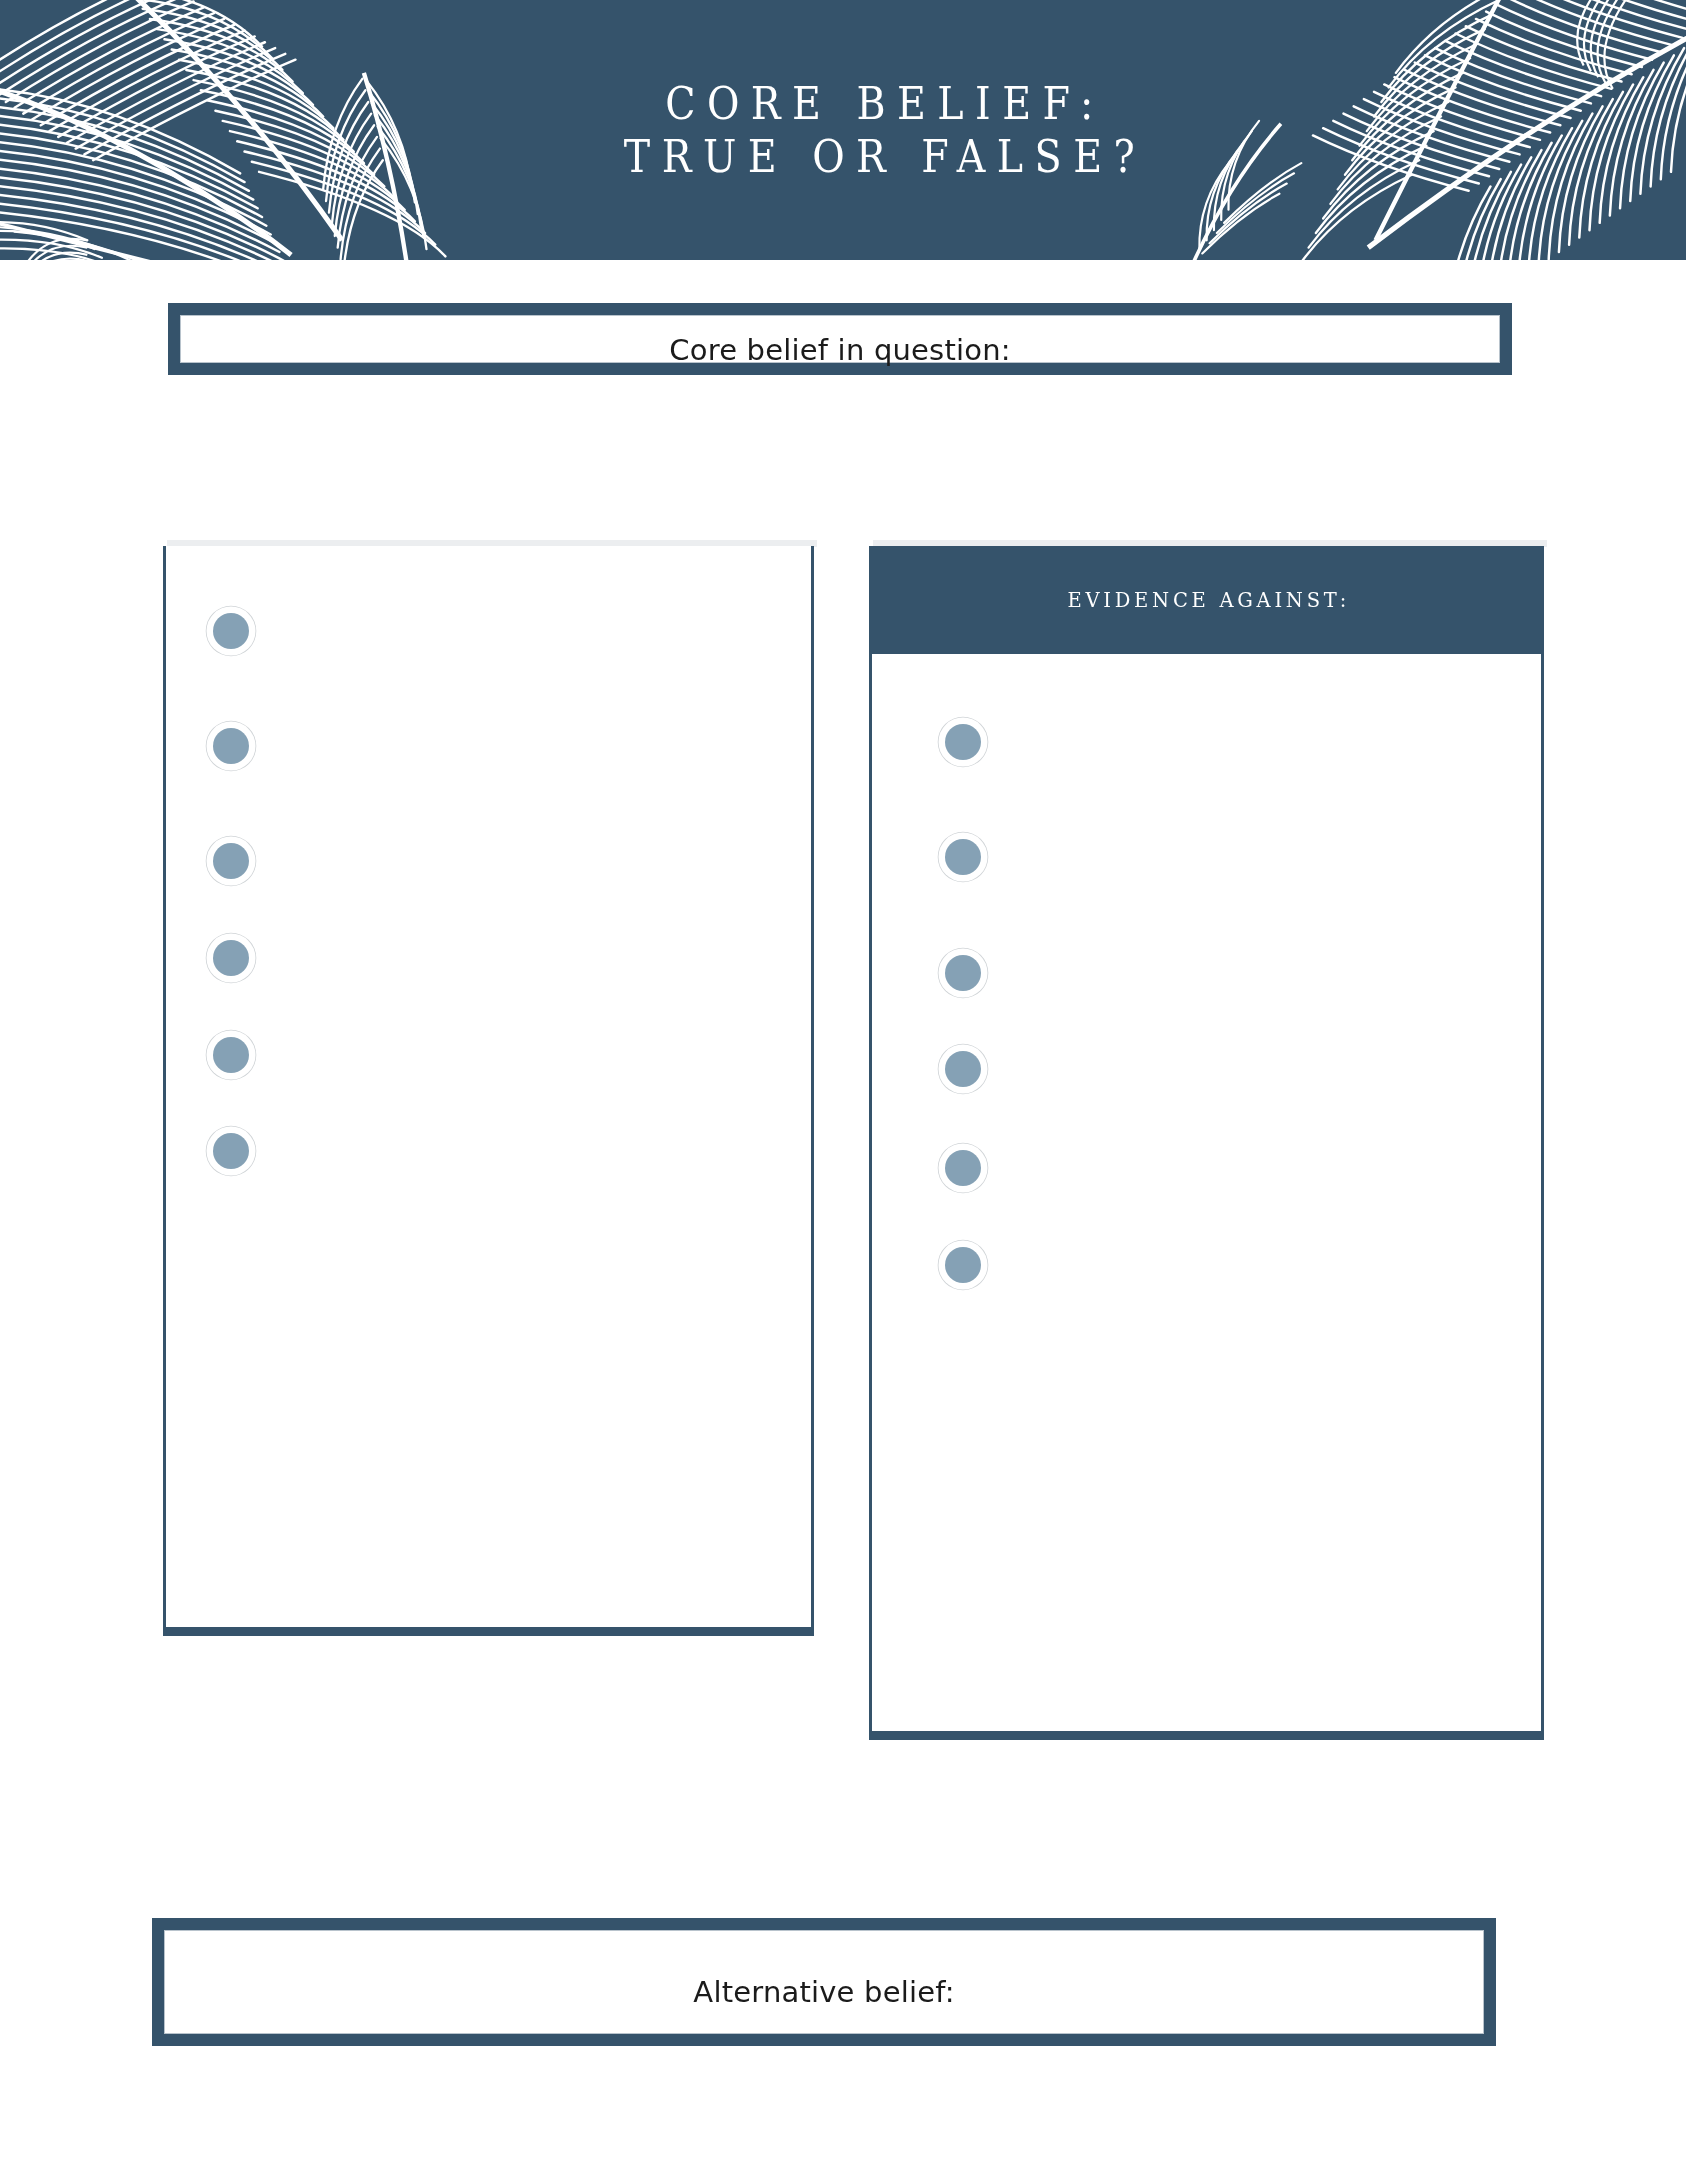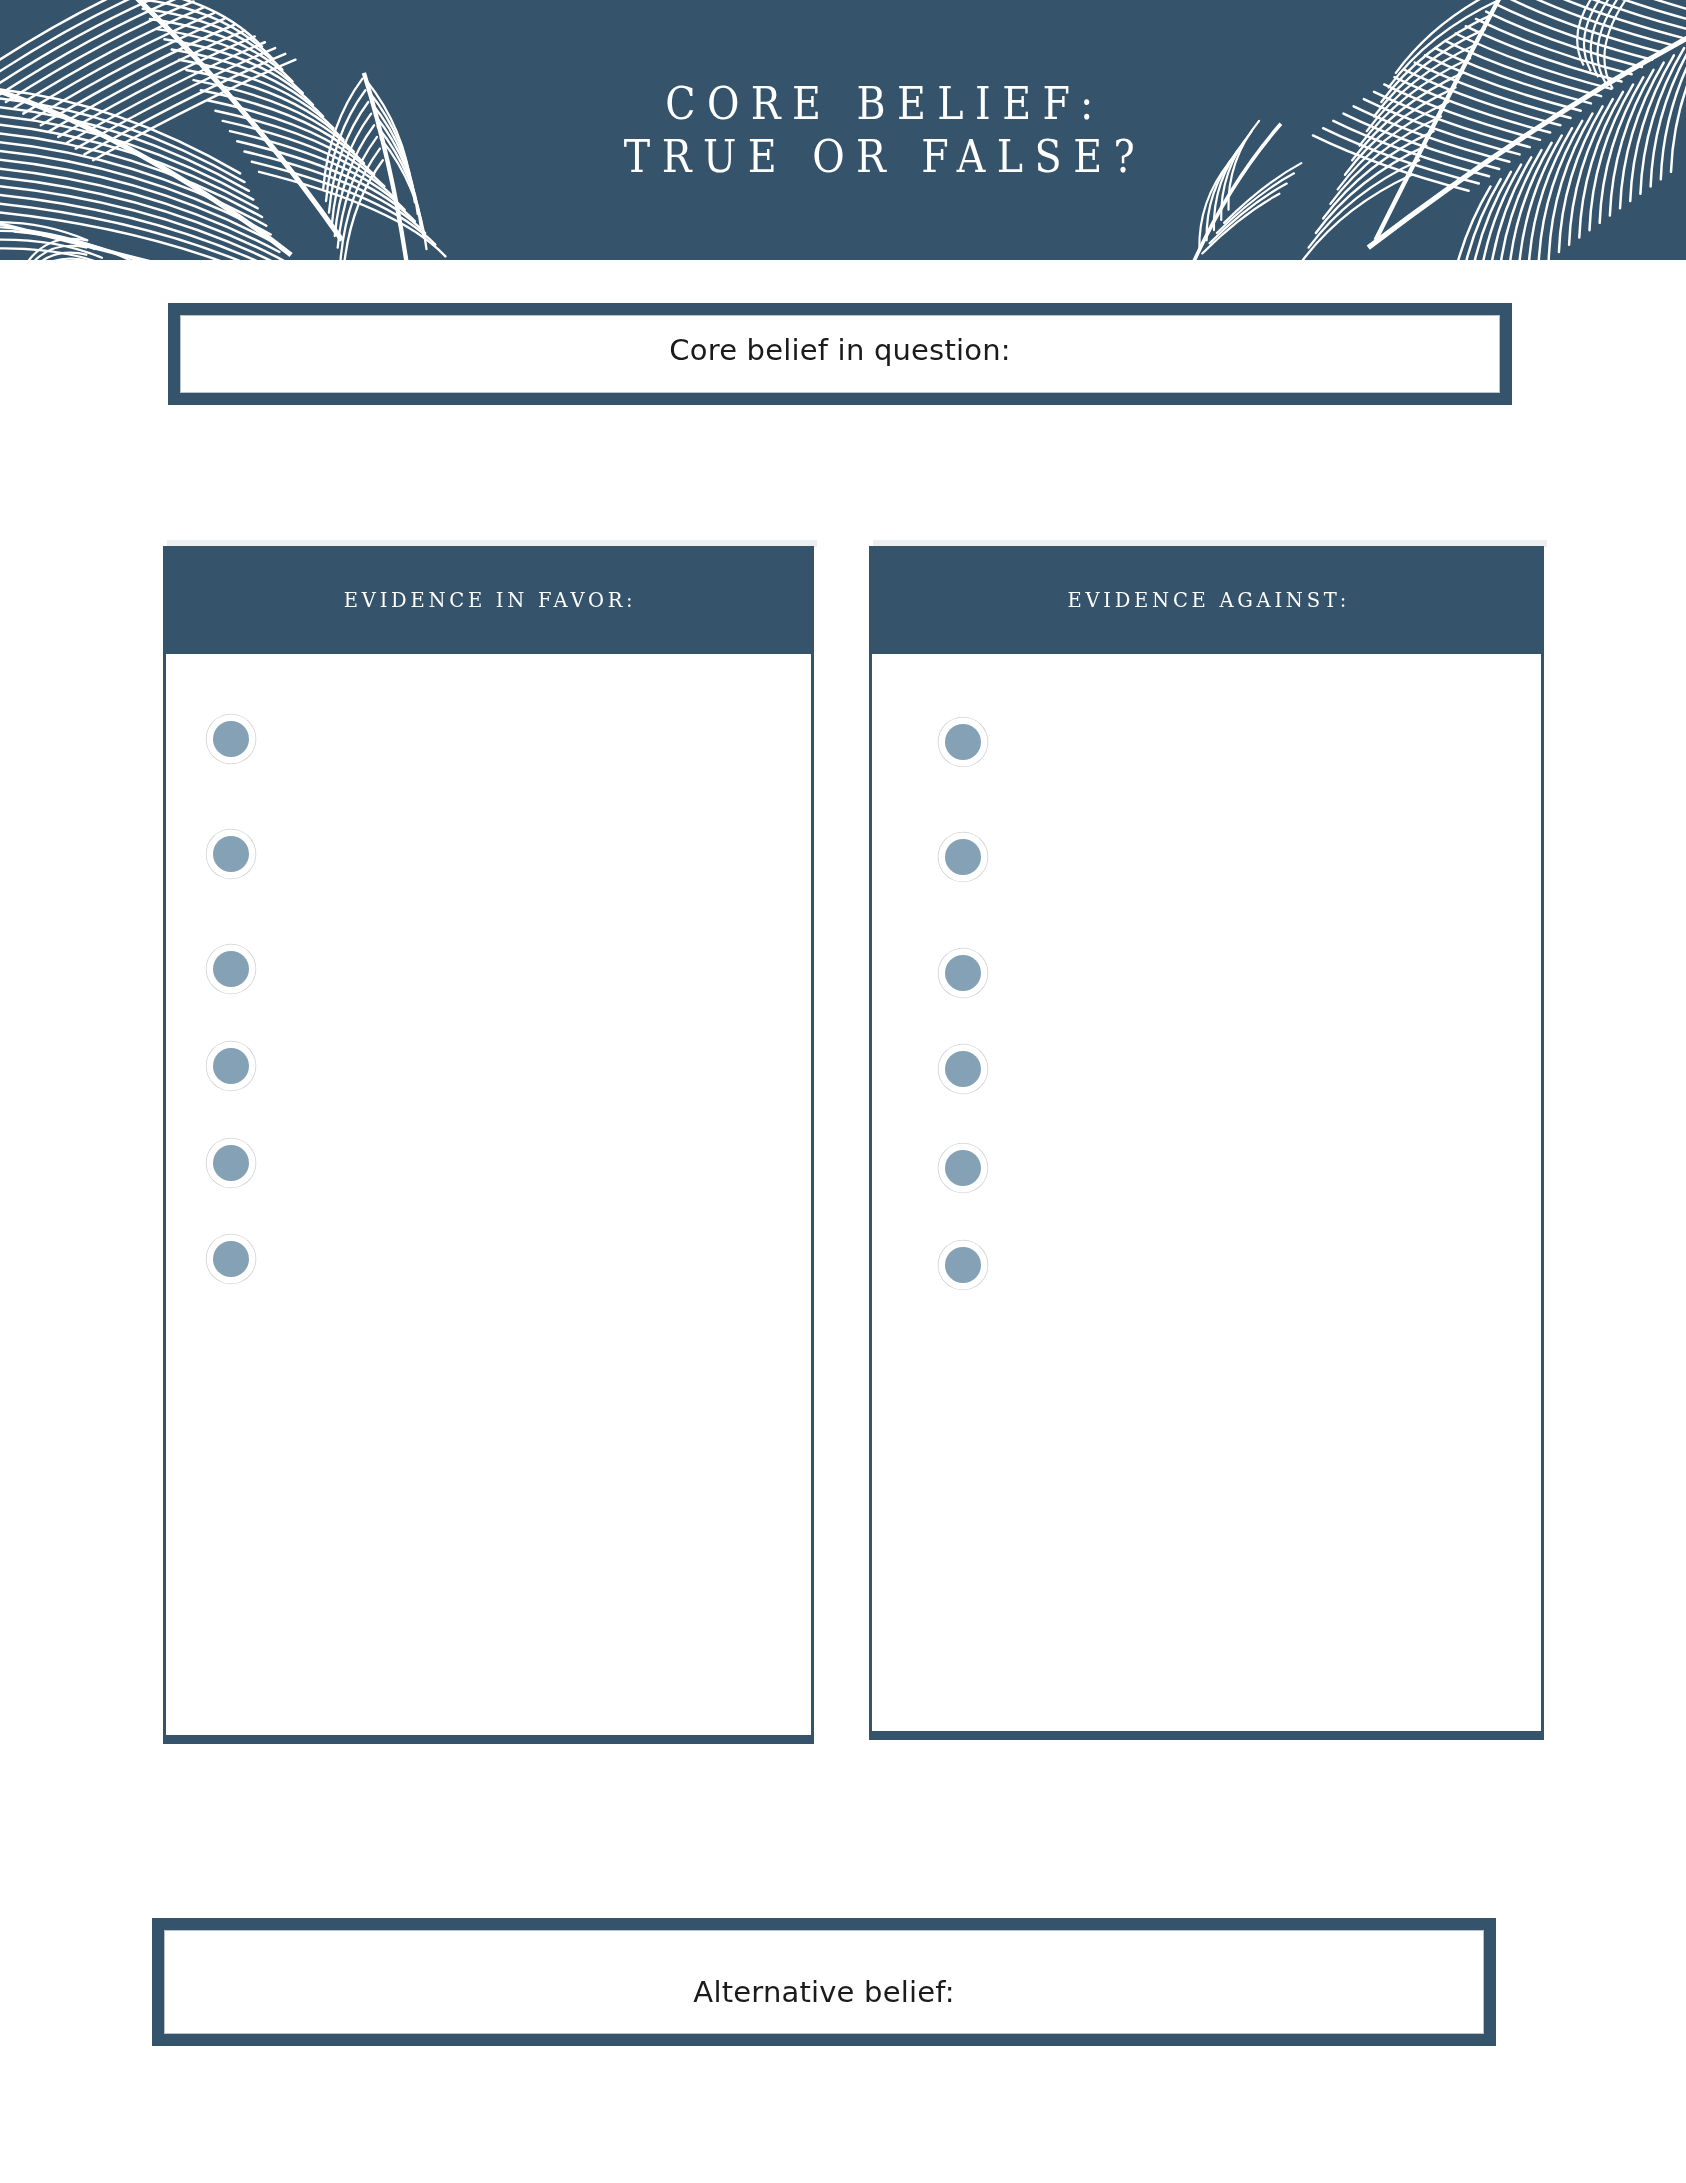--- a/index.html
+++ b/index.html
@@ -78,21 +78,21 @@
     left: 0;
     right: 0;
     text-align: center;
     font-family: "DejaVu Sans", "Liberation Sans", sans-serif;
     font-size: 29px;
     color: #1b1b1b;
     font-weight: 400;
     letter-spacing: 0.2px;
   }
 
-  #core-belief-box { left: 168px; top: 303px; width: 1344px; height: 102px; }
+  #core-belief-box { left: 168px; top: 303px; width: 1344px; height: 72px; }
   #core-belief-box .framed-label { top: 17.5px; }
 
   #alternative-belief-box { left: 152px; top: 1918px; width: 1344px; height: 128px; }
   #alternative-belief-box .framed-label { top: 45px; }
 
   
   .evidence-col {
     position: absolute;
     top: 546px;
     box-sizing: border-box;
@@ -414,23 +414,20 @@
   </div>
 </div>
 
 <div class="framed-box" id="core-belief-box">
   <div class="inner-rule"></div>
   <div class="framed-label">Core belief in question:</div>
 </div>
 
 <div class="evidence-col" id="col-favor">
   <div class="col-shadowbar"></div>
-  <div class="col-head">
-    <span class="col-head-text">EVIDENCE IN FAVOR:</span>
-  </div>
   <div class="col-body">
     <ul class="bullet-list">
       <li class="bullet-row r0">
         <span class="bullet-dot"></span>
         <span></span>
       </li>
       <li class="bullet-row r1">
         <span class="bullet-dot"></span>
         <span></span>
       </li>

